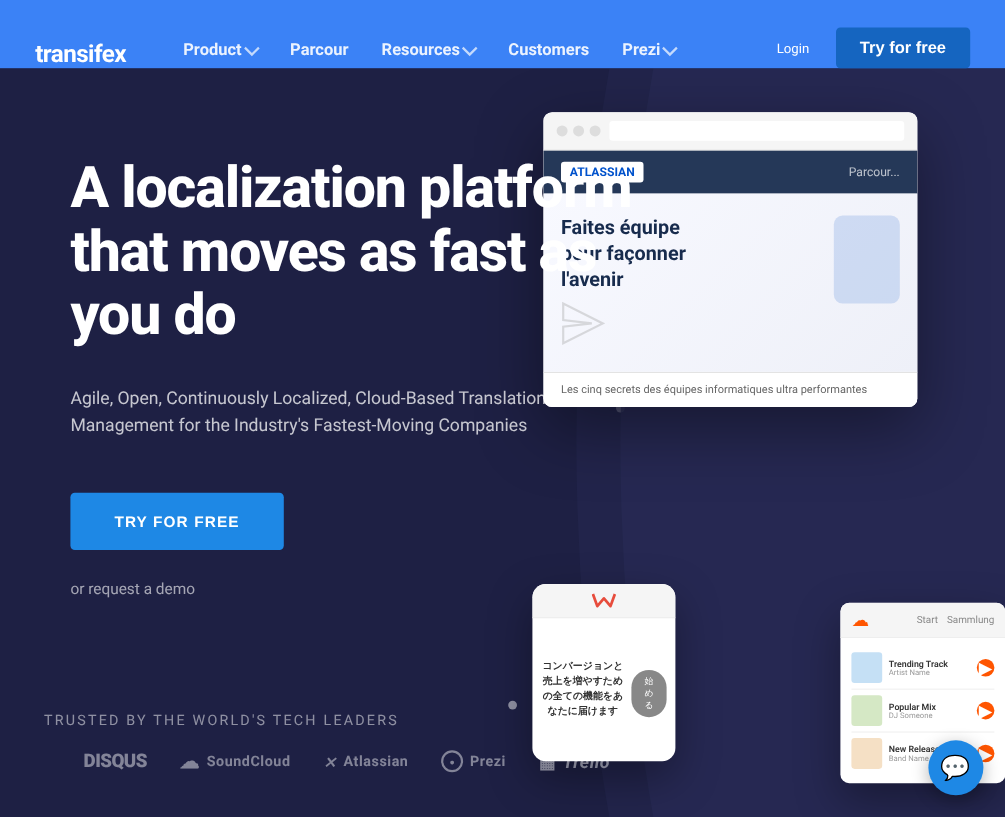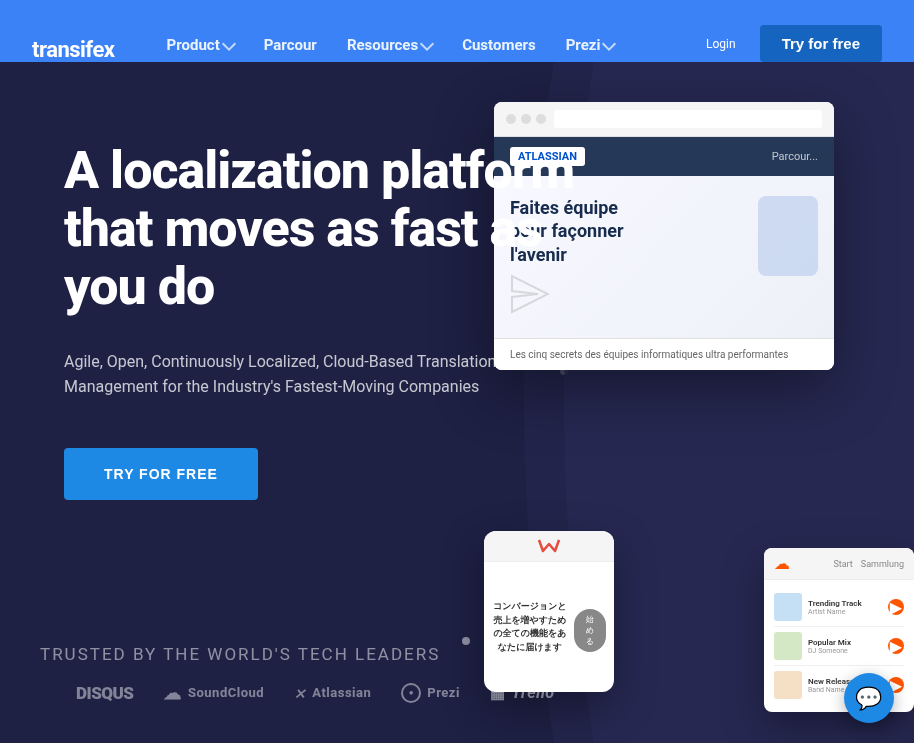--- a/index.html
+++ b/index.html
@@ -138,21 +138,21 @@
       cursor: pointer;
     }
 
     .trusted-section {
       position: absolute;
       bottom: 40px;
       left: 40px;
       z-index: 5;
     }
     .trusted-label {
-      font-size: 17px;
+      font-size: 13px;
       letter-spacing: 2px;
       color: rgba(255,255,255,0.5);
       text-transform: uppercase;
       margin-bottom: 18px;
     }
     .trusted-logos {
       display: flex;
       align-items: center;
       gap: 30px;
       margin-left: 36px;
@@ -506,20 +506,21 @@
       <path d="M80,0 Q20,350 80,700 L480,700 L480,0 Z" fill="#252850" opacity="0.6"></path>
     </svg>
   </div>
 
   <div class="hero-left">
     <h1 class="hero-title">A localization platform that moves as fast as you do</h1>
     <p class="hero-subtitle">Agile, Open, Continuously Localized, Cloud-Based Translation Management for the Industry's Fastest-Moving Companies</p>
 
     <div>
       <button class="btn-try">TRY FOR FREE</button>
+      <span class="demo-link">or request a demo</span>
     </div>
   </div>
 
   <div class="screenshots">
 
     <div class="screenshot-main">
       <div class="ss-main-bar">
         <div class="ss-dots">
           <div class="ss-dot"></div>
           <div class="ss-dot"></div>

